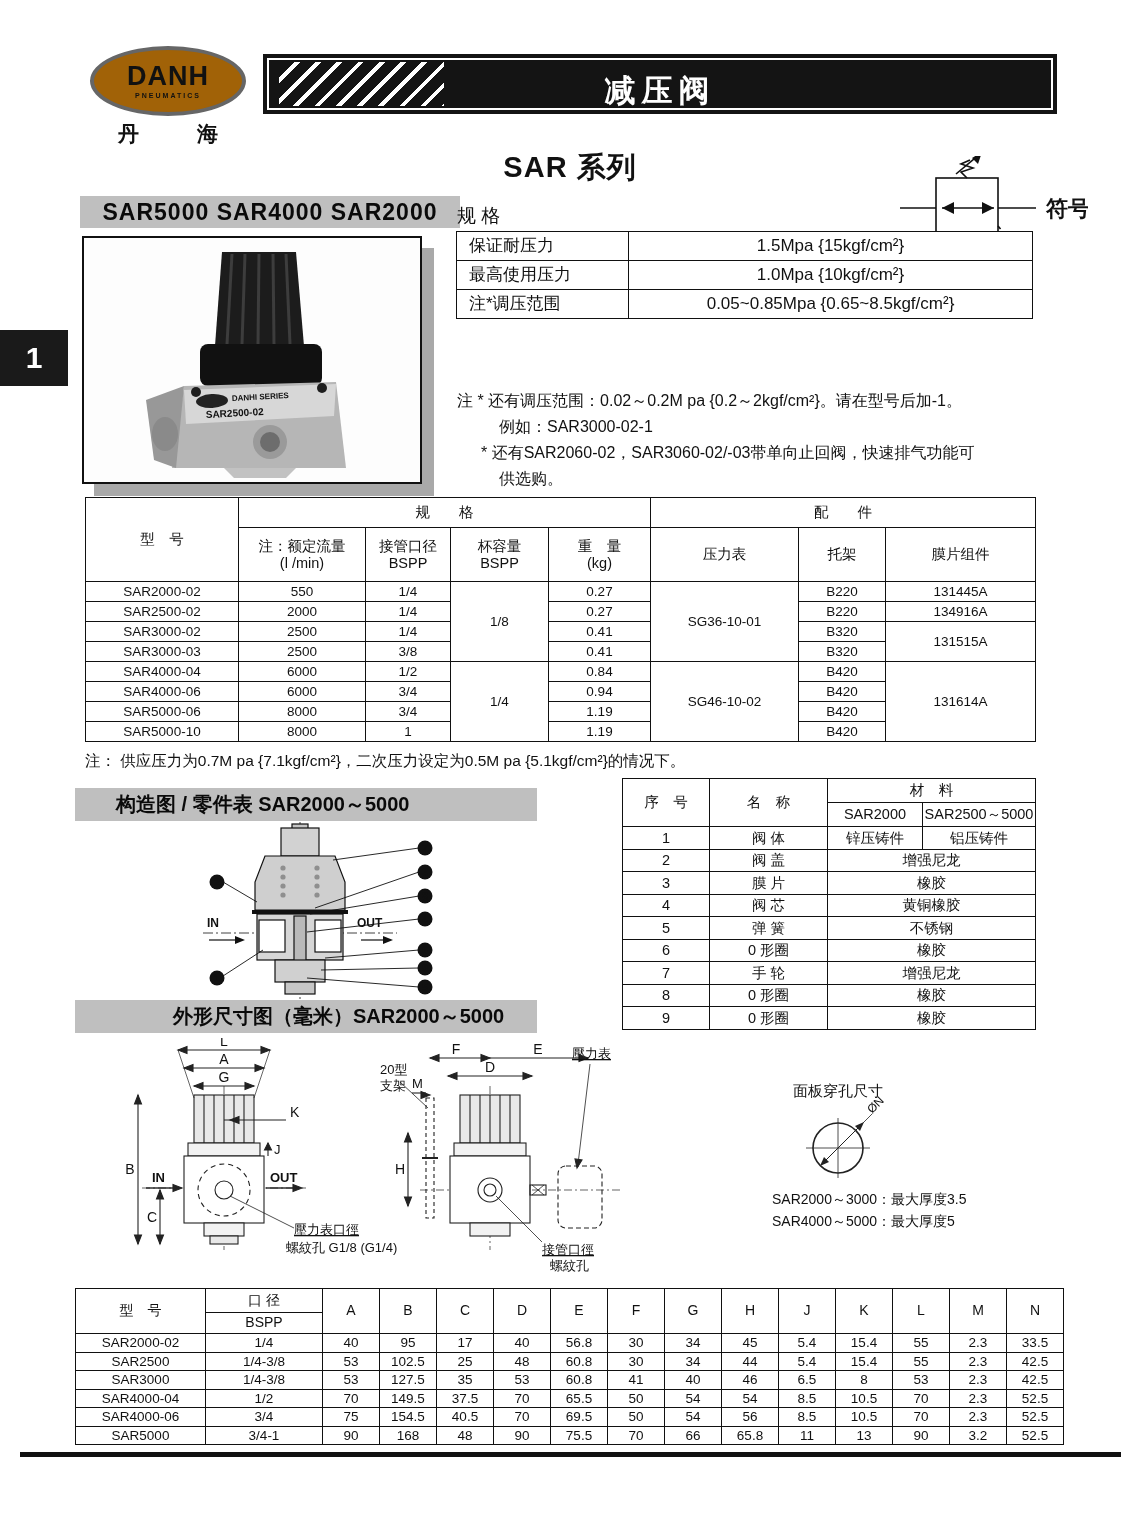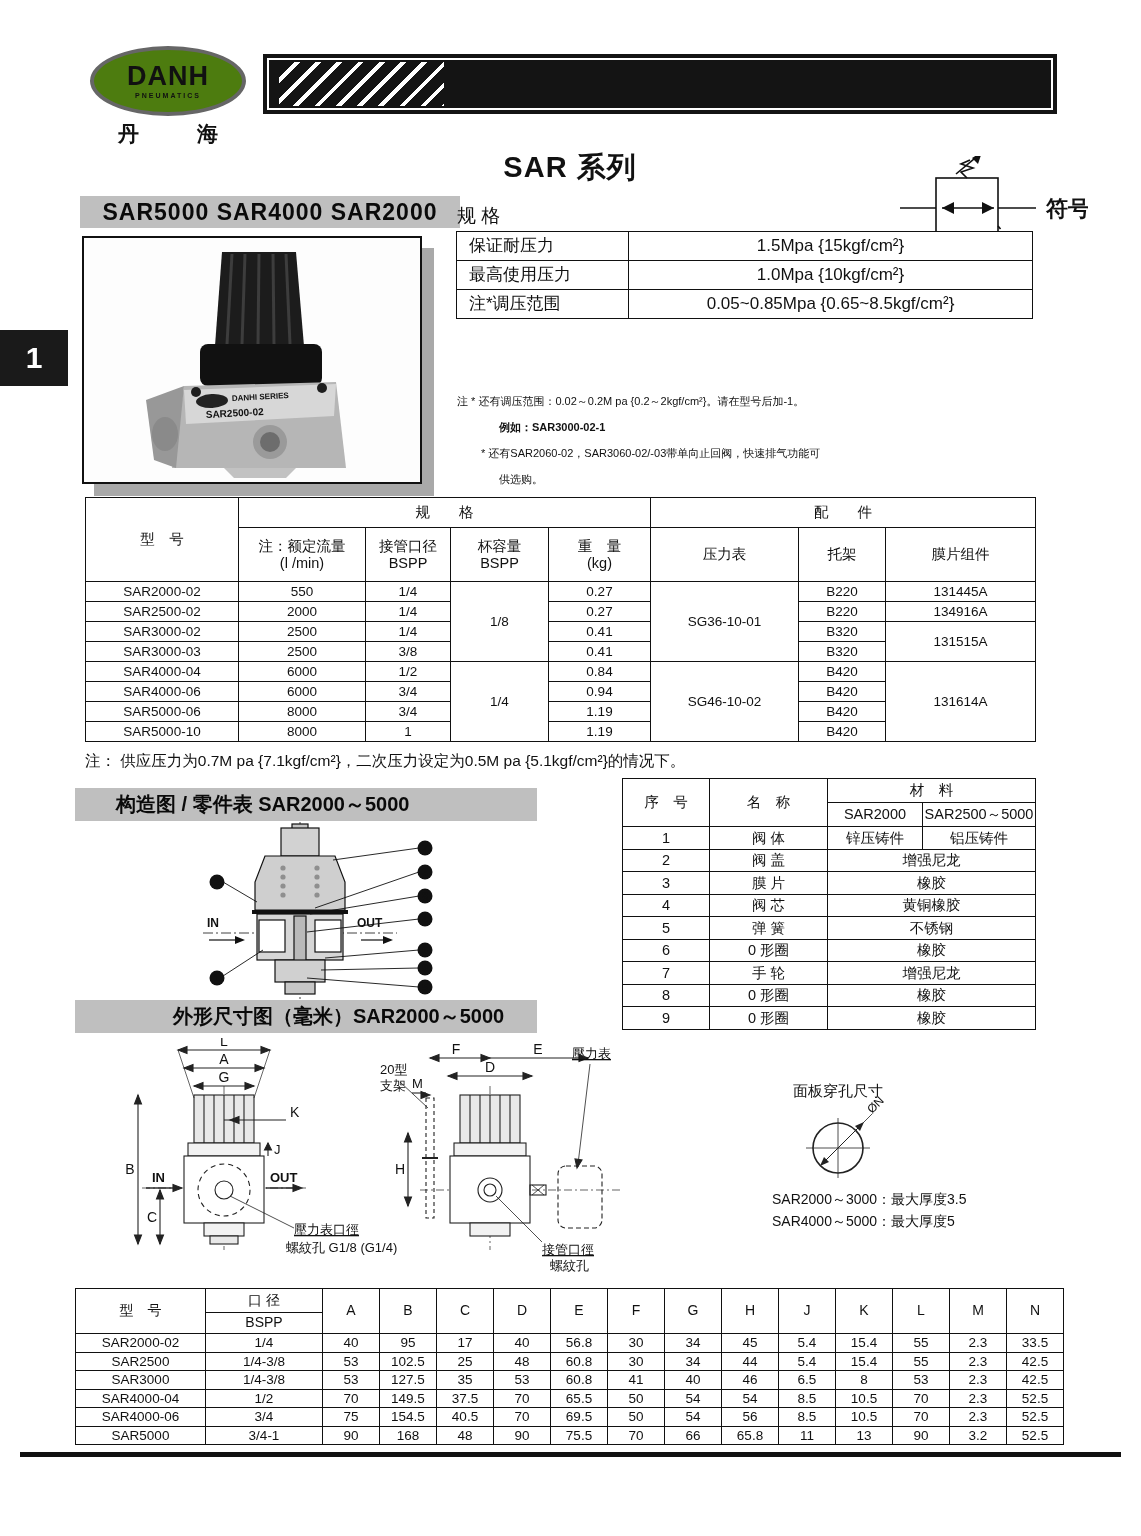--- a/index.html
+++ b/index.html
@@ -2,21 +2,21 @@
 <html><head>
 <meta charset="utf-8">
 <style>
   html,body{margin:0;padding:0;background:#e8e8e8;}
   #page{position:relative;width:1141px;height:1536px;background:#fff;margin:0 auto;
         font-family:"Liberation Sans","DejaVu Sans",sans-serif;color:#111;overflow:hidden;}
   .abs{position:absolute;}
   
   #logo{left:88px;top:46px;width:160px;text-align:center;}
   #logo .oval{width:148px;height:62px;border:4px solid #666;border-radius:50%;margin:0 auto;
-              display:flex;flex-direction:column;align-items:center;justify-content:center;background:#4d7c0f;}
+              display:flex;flex-direction:column;align-items:center;justify-content:center;background:#a16207;}
   #logo .brand{font-size:27px;font-weight:bold;letter-spacing:1px;color:#111;line-height:1;}
   #logo .sub{font-size:7px;font-weight:bold;letter-spacing:2px;margin-top:2px;}
   #logo .cn{font-size:21px;font-weight:bold;letter-spacing:26px;margin-top:4px;padding-left:26px;}
   #hbar{left:263px;top:54px;width:794px;height:60px;background:#141414;padding:0;box-sizing:border-box;}
   #hbar .inner{position:absolute;left:4px;top:4px;right:4px;bottom:4px;border:2px solid #fff;background:#141414;}
   #hbar .stripes{position:absolute;left:10px;top:2px;width:165px;bottom:2px;
       background:repeating-linear-gradient(135deg,#141414 0 11px,#fff 11px 15px);}
   #hbar .ttl{position:absolute;left:0;right:0;top:10px;text-align:center;color:#fff;
       font-size:31px;font-weight:bold;letter-spacing:6px;}
   #series-title{left:420px;top:148px;width:300px;text-align:center;font-size:29px;font-weight:bold;letter-spacing:1px;}
@@ -35,21 +35,21 @@
   #spec-table td{height:28px;}
   #spec-table td.lbl{text-align:left;padding-left:12px;}
   #main-table{left:85px;top:497px;font-size:13.5px;}
   #main-table th{font-size:14.5px;}
   #main-table td{height:19px;}
   #mat-table{left:622px;top:778px;font-size:14.5px;}
   #mat-table td{height:21.5px;}
   #dim-table{left:75px;top:1288px;font-size:13.5px;}
   #dim-table th{font-size:14px;}
   #dim-table td{height:17.5px;}
-  .note-block{font-size:11px;line-height:26px;}
+  .note-block{font-size:16px;line-height:26px;}
   .small-note{font-size:15.5px;}
   #bottom-rule{left:20px;top:1452px;width:1101px;height:5px;background:#111;}
   #page-num{left:0;top:1464px;width:1141px;text-align:center;font-size:26px;font-weight:bold;letter-spacing:2px;}
   svg text{fill:#111;}
   .ul{text-decoration:underline;}
 </style>
 </head>
 <body>
 
 <div id="page">
@@ -58,20 +58,21 @@
     <div class="oval">
       <div class="brand">DANH</div>
       <div class="sub">PNEUMATICS</div>
     </div>
     <div class="cn">丹  海</div>
   </div>
 
   <div class="abs" id="hbar">
     <div class="inner">
       <div class="stripes"></div>
+      <div class="ttl">减压阀</div>
     </div>
   </div>
 
   <div class="abs" id="side-tab">1</div>
 
   <div class="abs" id="series-title">SAR 系列</div>
 
   <svg class="abs" style="left:898px;top:156px;" width="190" height="108" viewBox="0 0 190 108">
     <g stroke="#111" stroke-width="1.6" fill="none">
       <line x1="2" y1="52" x2="38" y2="52"></line>
@@ -134,21 +135,21 @@
         </tr>
     <tr>
           <td class="lbl">注*调压范围</td>
           <td>0.05~0.85Mpa {0.65~8.5kgf/cm²}</td>
         </tr>
   </tbody>
     </table>
 
   <div class="abs note-block" style="left:457px;top:388px;width:590px;">
     <div>注 * 还有调压范围：0.02～0.2M pa {0.2～2kgf/cm²}。请在型号后加-1。</div>
-    <div style="padding-left:42px;font-weight:bold;">例如：SAR3000-02-1</div>
+    <div style="padding-left:42px;">例如：SAR3000-02-1</div>
     <div style="padding-left:24px;">* 还有SAR2060-02，SAR3060-02/-03带单向止回阀，快速排气功能可</div>
     <div style="padding-left:42px;">供选购。</div>
   </div>
 
   <table class="dtab" id="main-table">
     <colgroup>
         <col style="width:153px">
         <col style="width:127px">
         <col style="width:85px">
         <col style="width:98px">

